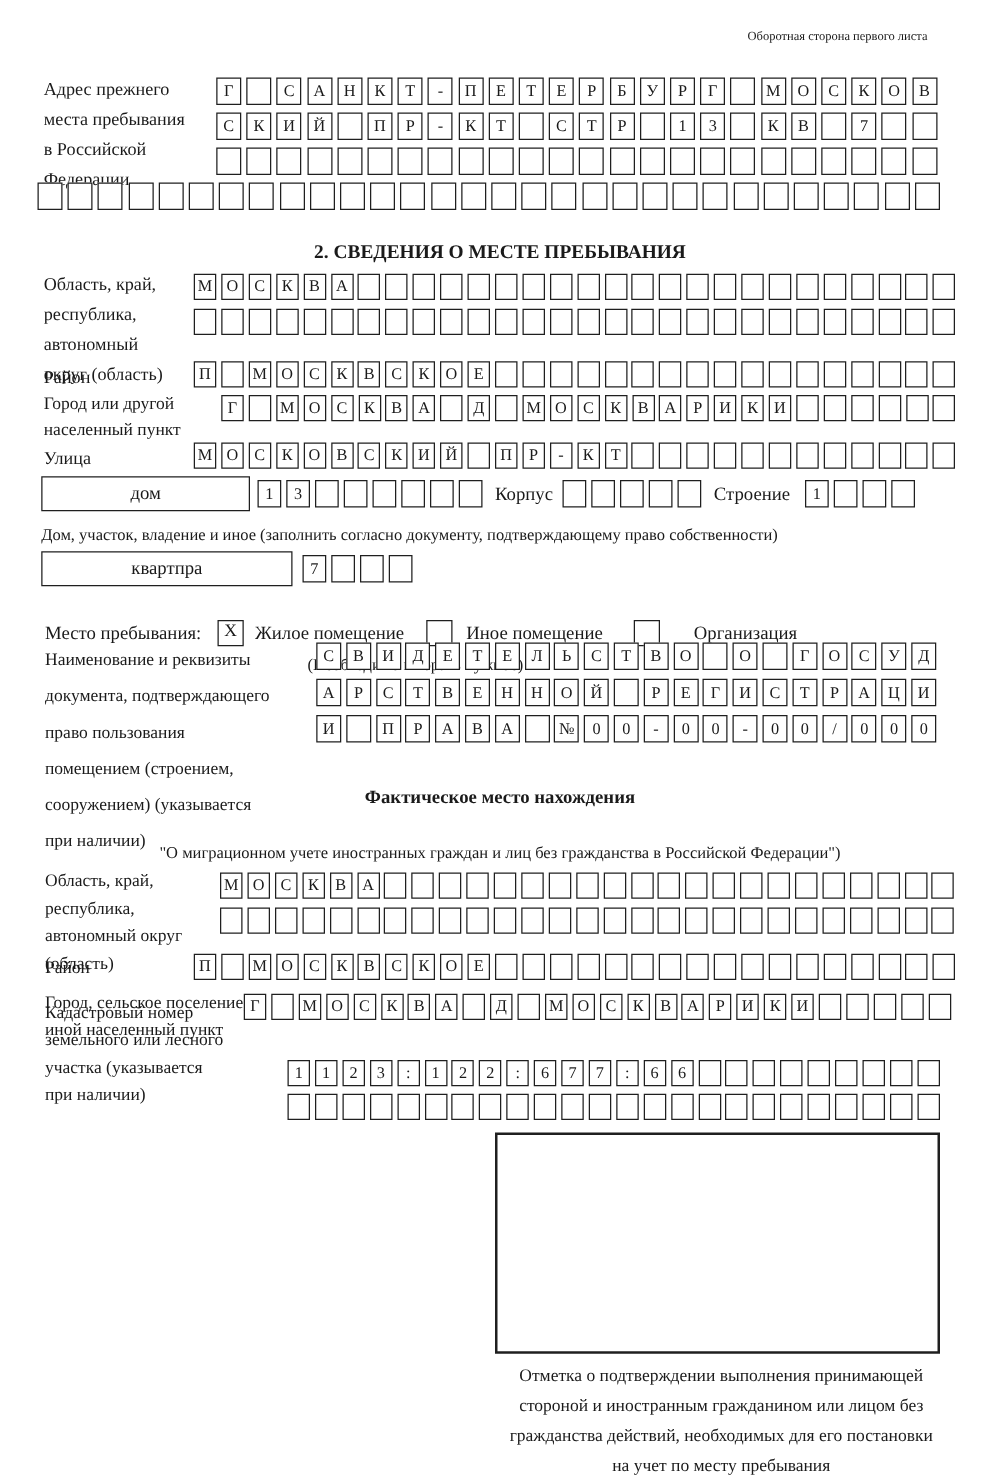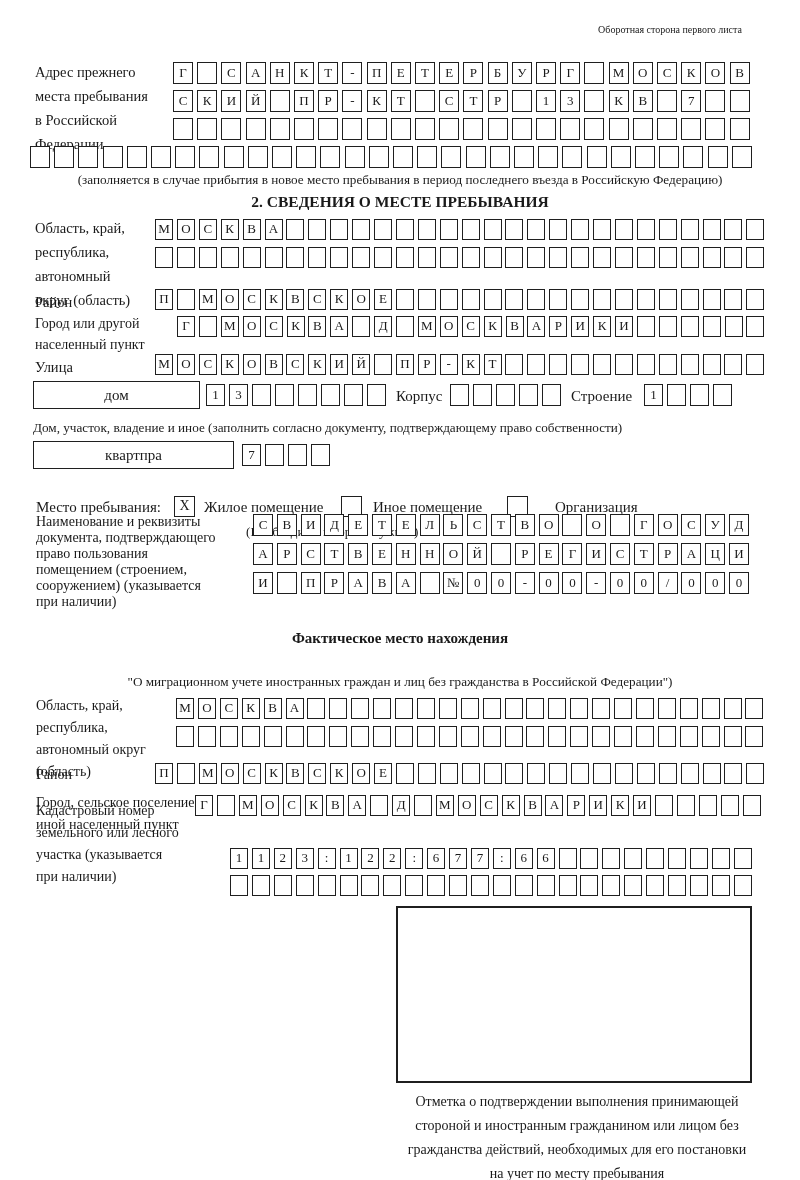--- a/index.html
+++ b/index.html
@@ -2,21 +2,21 @@
 <html><head>
 <meta charset="utf-8">
 <style>
   html,body{margin:0;padding:0;background:#fff;}
   #page{position:relative;width:800px;height:1180px;background:#fff;overflow:hidden;
         font-family:"Liberation Serif","DejaVu Serif",serif;color:#1a1a1a;}
   .abs{position:absolute;}
   .hdr{font-size:10px;}
   .bold{font-weight:bold;}
   .lines{white-space:pre-line;font-size:14.5px;line-height:24px;}
-  .lines.lh20{line-height:16px;font-size:14px;}
+  .lines.lh20{line-height:29px;font-size:14px;}
   .lines.lh21{line-height:21px;font-size:14px;}
   .lines.lh22{line-height:22px;font-size:14px;}
   .caption{font-size:13.2px;}
   .center{text-align:center;}
   .boxrow{position:absolute;}
   .cell{position:absolute;top:0;box-sizing:border-box;border:1.5px solid #1f1f1f;background:#fff;
         text-align:center;font-size:13px;font-family:"Liberation Serif",serif;overflow:hidden;}
   .labelbox{position:absolute;box-sizing:border-box;border:1.5px solid #1f1f1f;text-align:center;
         font-size:15px;line-height:26px;}
   .cb{position:absolute;box-sizing:border-box;border:1.5px solid #1f1f1f;width:21px;height:21px;
@@ -138,21 +138,20 @@
       <span class="cell" style="left: 508.2px; width: 20px; height: 22px; line-height: 19px;"></span>
       <span class="cell" style="left: 532.4px; width: 20px; height: 22px; line-height: 19px;"></span>
       <span class="cell" style="left: 556.6px; width: 20px; height: 22px; line-height: 19px;"></span>
       <span class="cell" style="left: 580.8px; width: 20px; height: 22px; line-height: 19px;"></span>
       <span class="cell" style="left: 605px; width: 20px; height: 22px; line-height: 19px;"></span>
       <span class="cell" style="left: 629.2px; width: 20px; height: 22px; line-height: 19px;"></span>
       <span class="cell" style="left: 653.4px; width: 20px; height: 22px; line-height: 19px;"></span>
       <span class="cell" style="left: 677.6px; width: 20px; height: 22px; line-height: 19px;"></span>
       <span class="cell" style="left: 701.8px; width: 20px; height: 22px; line-height: 19px;"></span>
     </div>
-  <div class="abs caption center" style="left:0;top:172px;width:800px;">(заполняется в случае прибытия в новое место пребывания в период последнего въезда в Российскую Федерацию)</div>
 
   <div class="abs bold center" style="left:0;top:193px;width:800px;font-size:15.5px;">2. СВЕДЕНИЯ О МЕСТЕ ПРЕБЫВАНИЯ</div>
 
   <div class="abs lines" style="left:35px;top:216px;">Область, край,
 республика,
 автономный
 округ (область)</div>
   <div class="boxrow" style="left: 155px; top: 219px; width: 614px; height: 21px;">
       <span class="cell" style="left: 0px; width: 18px; height: 21px; line-height: 18px;">М</span>
       <span class="cell" style="left: 21.9px; width: 18px; height: 21px; line-height: 18px;">О</span>

